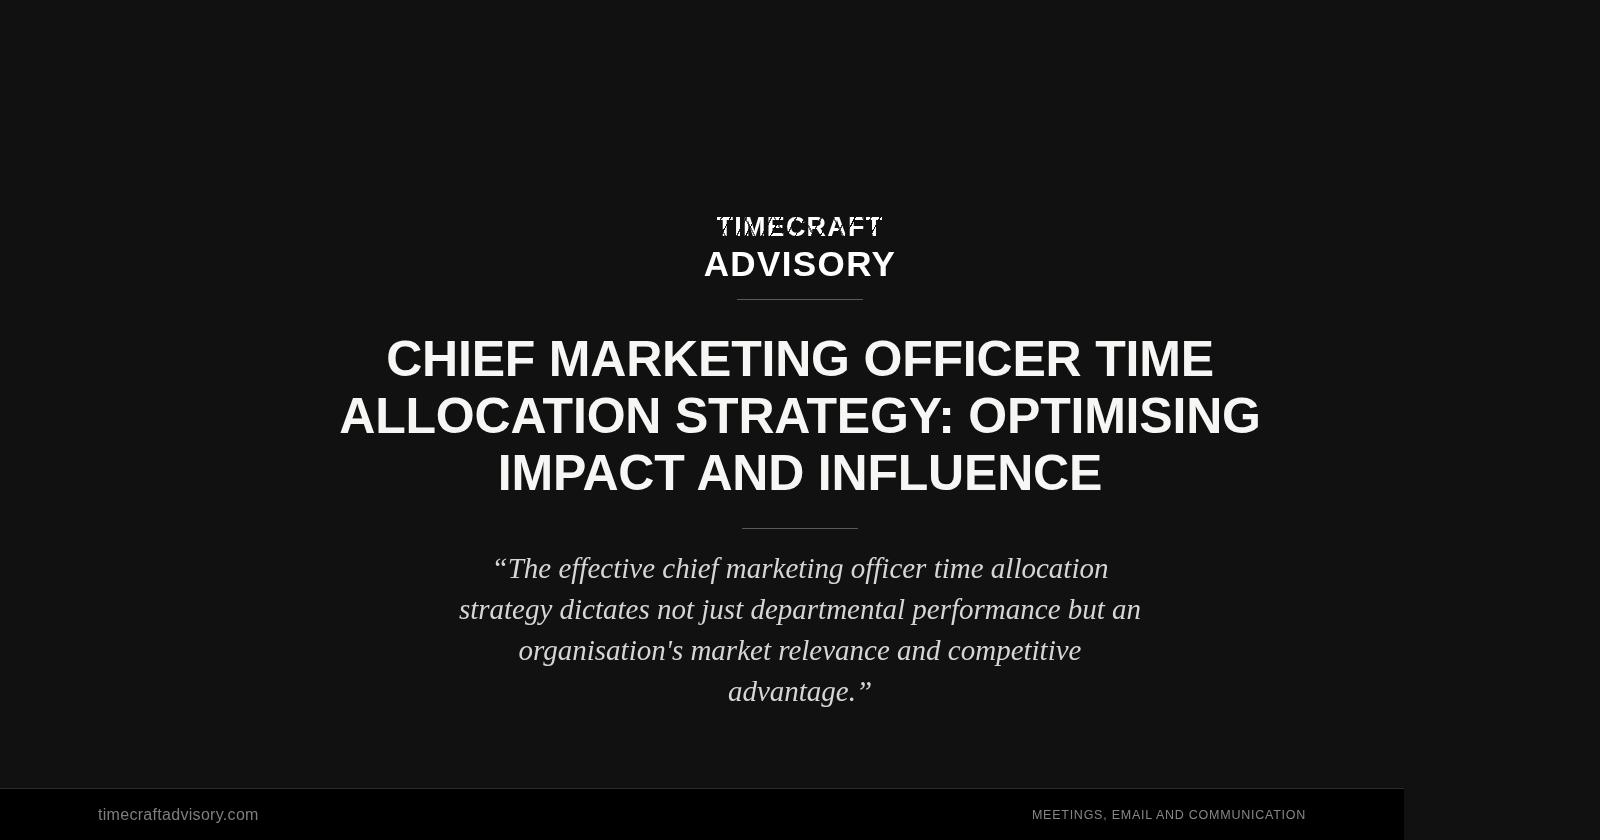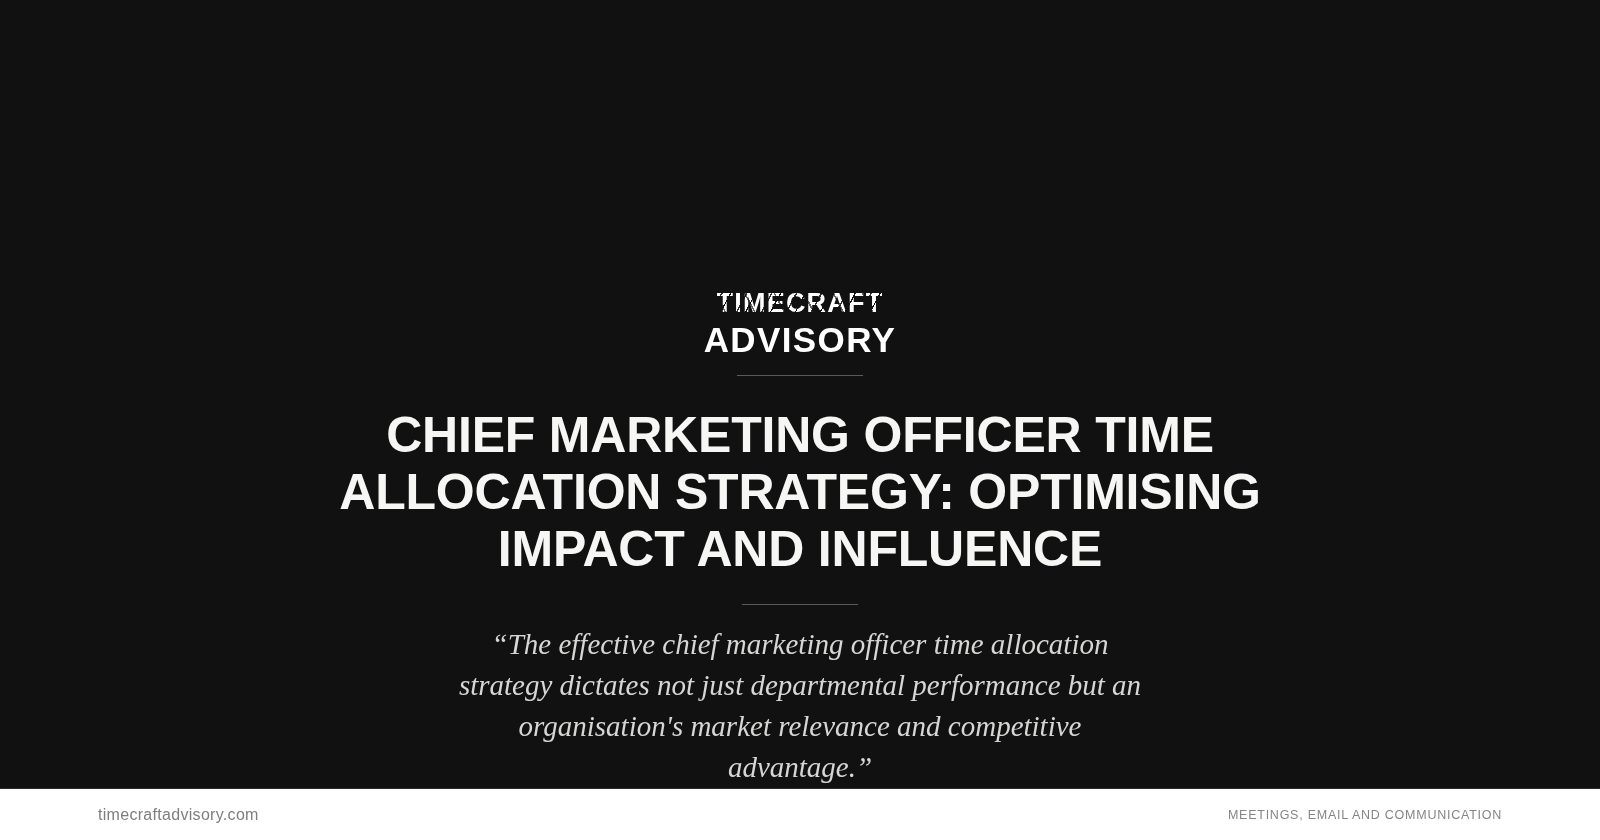--- a/index.html
+++ b/index.html
@@ -26,21 +26,21 @@
   
   .stage {
     position: absolute;
     left: 0;
     top: 0;
     width: 1600px;
     height: 788px;
     display: flex;
     flex-direction: column;
     align-items: center;
-    justify-content: flex-end;
+    justify-content: center;
     padding-top: 138px;
     box-sizing: border-box;
   }
 
   
   .logo-block {
     display: flex;
     flex-direction: column;
     align-items: center;
     line-height: 1;
@@ -134,24 +134,24 @@
     font-size: 29px;
     line-height: 41px;
     color: #d6d6d4;
   }
 
   
   .footer {
     position: absolute;
     left: 0;
     bottom: 0;
-    width: 1600px;
+    width: 1404px;
     height: 52px;
     border-top: 1px solid #2c2c2e;
-    background: #ffffff;
+    background: #000000;
     display: flex;
     align-items: center;
     justify-content: space-between;
     padding: 0 98px 0 98px;
     box-sizing: border-box;
     text-align: center;
   }
 
   .footer-left {
     font-family: "Liberation Sans", sans-serif;

